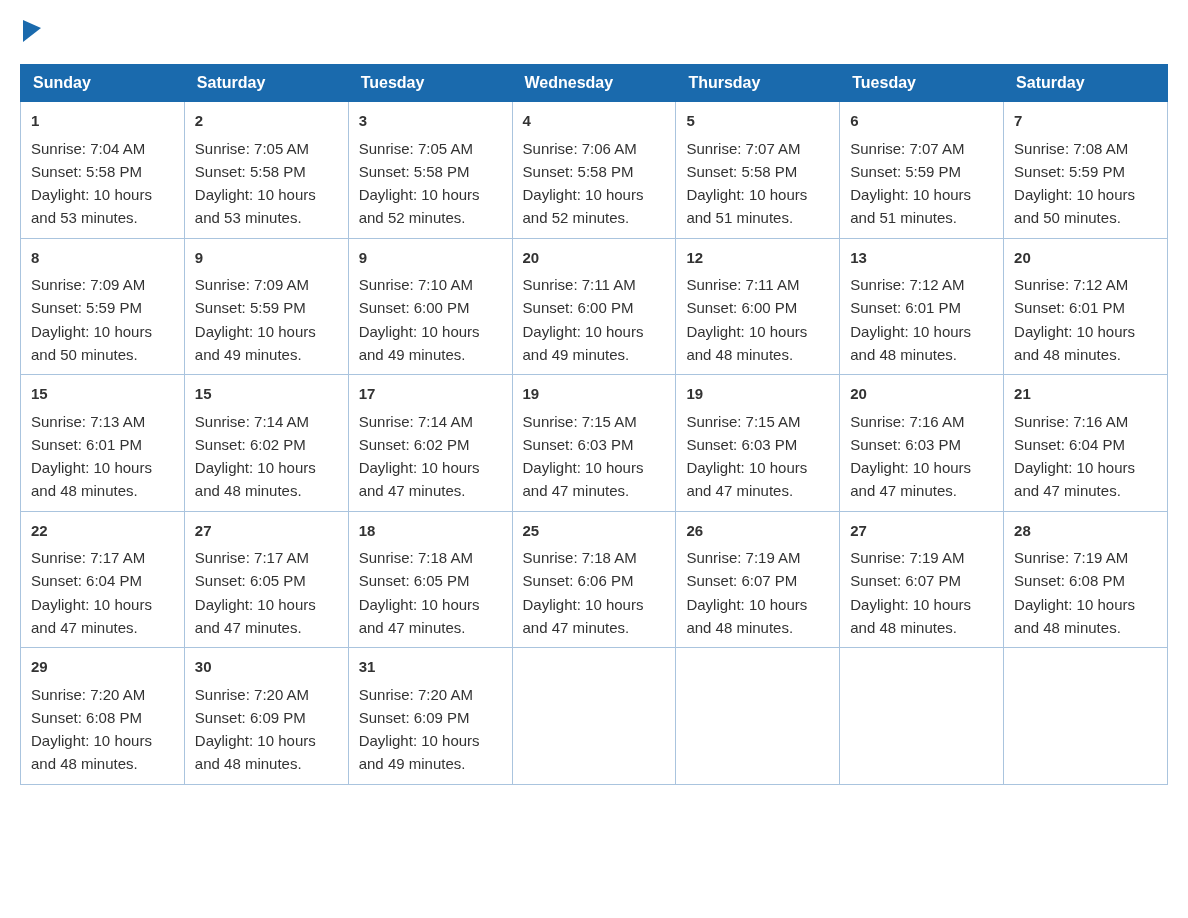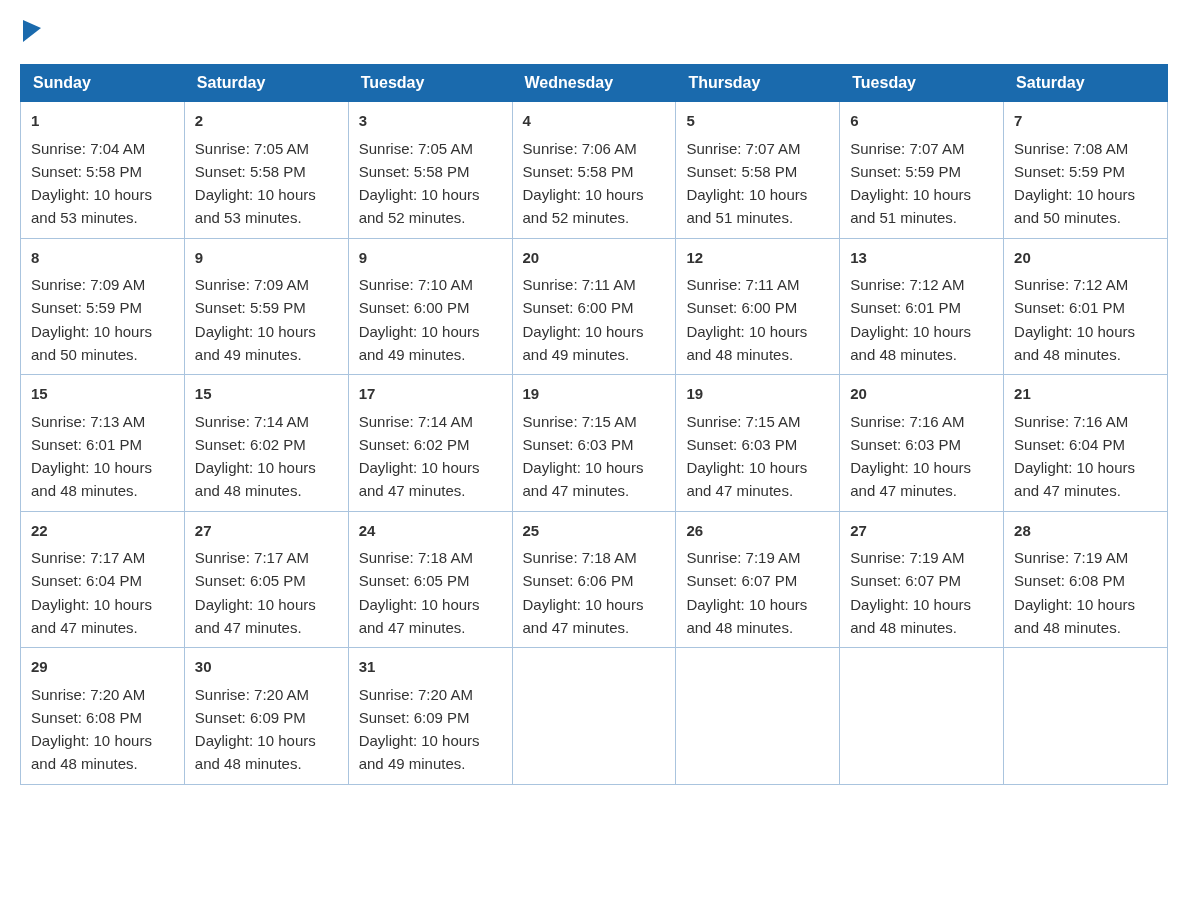--- a/index.html
+++ b/index.html
@@ -214,21 +214,21 @@
       <tr>
         <td>
         <span class="day-number">22</span>
         <span class="day-info">Sunrise: 7:17 AM<br>Sunset: 6:04 PM<br>Daylight: 10 hours<br>and 47 minutes.</span>
       </td>
         <td>
         <span class="day-number">27</span>
         <span class="day-info">Sunrise: 7:17 AM<br>Sunset: 6:05 PM<br>Daylight: 10 hours<br>and 47 minutes.</span>
       </td>
         <td>
-        <span class="day-number">24</span>
+        <span class="day-number">18</span>
         <span class="day-info">Sunrise: 7:18 AM<br>Sunset: 6:05 PM<br>Daylight: 10 hours<br>and 47 minutes.</span>
       </td>
         <td>
         <span class="day-number">25</span>
         <span class="day-info">Sunrise: 7:18 AM<br>Sunset: 6:06 PM<br>Daylight: 10 hours<br>and 47 minutes.</span>
       </td>
         <td>
         <span class="day-number">26</span>
         <span class="day-info">Sunrise: 7:19 AM<br>Sunset: 6:07 PM<br>Daylight: 10 hours<br>and 48 minutes.</span>
       </td>

